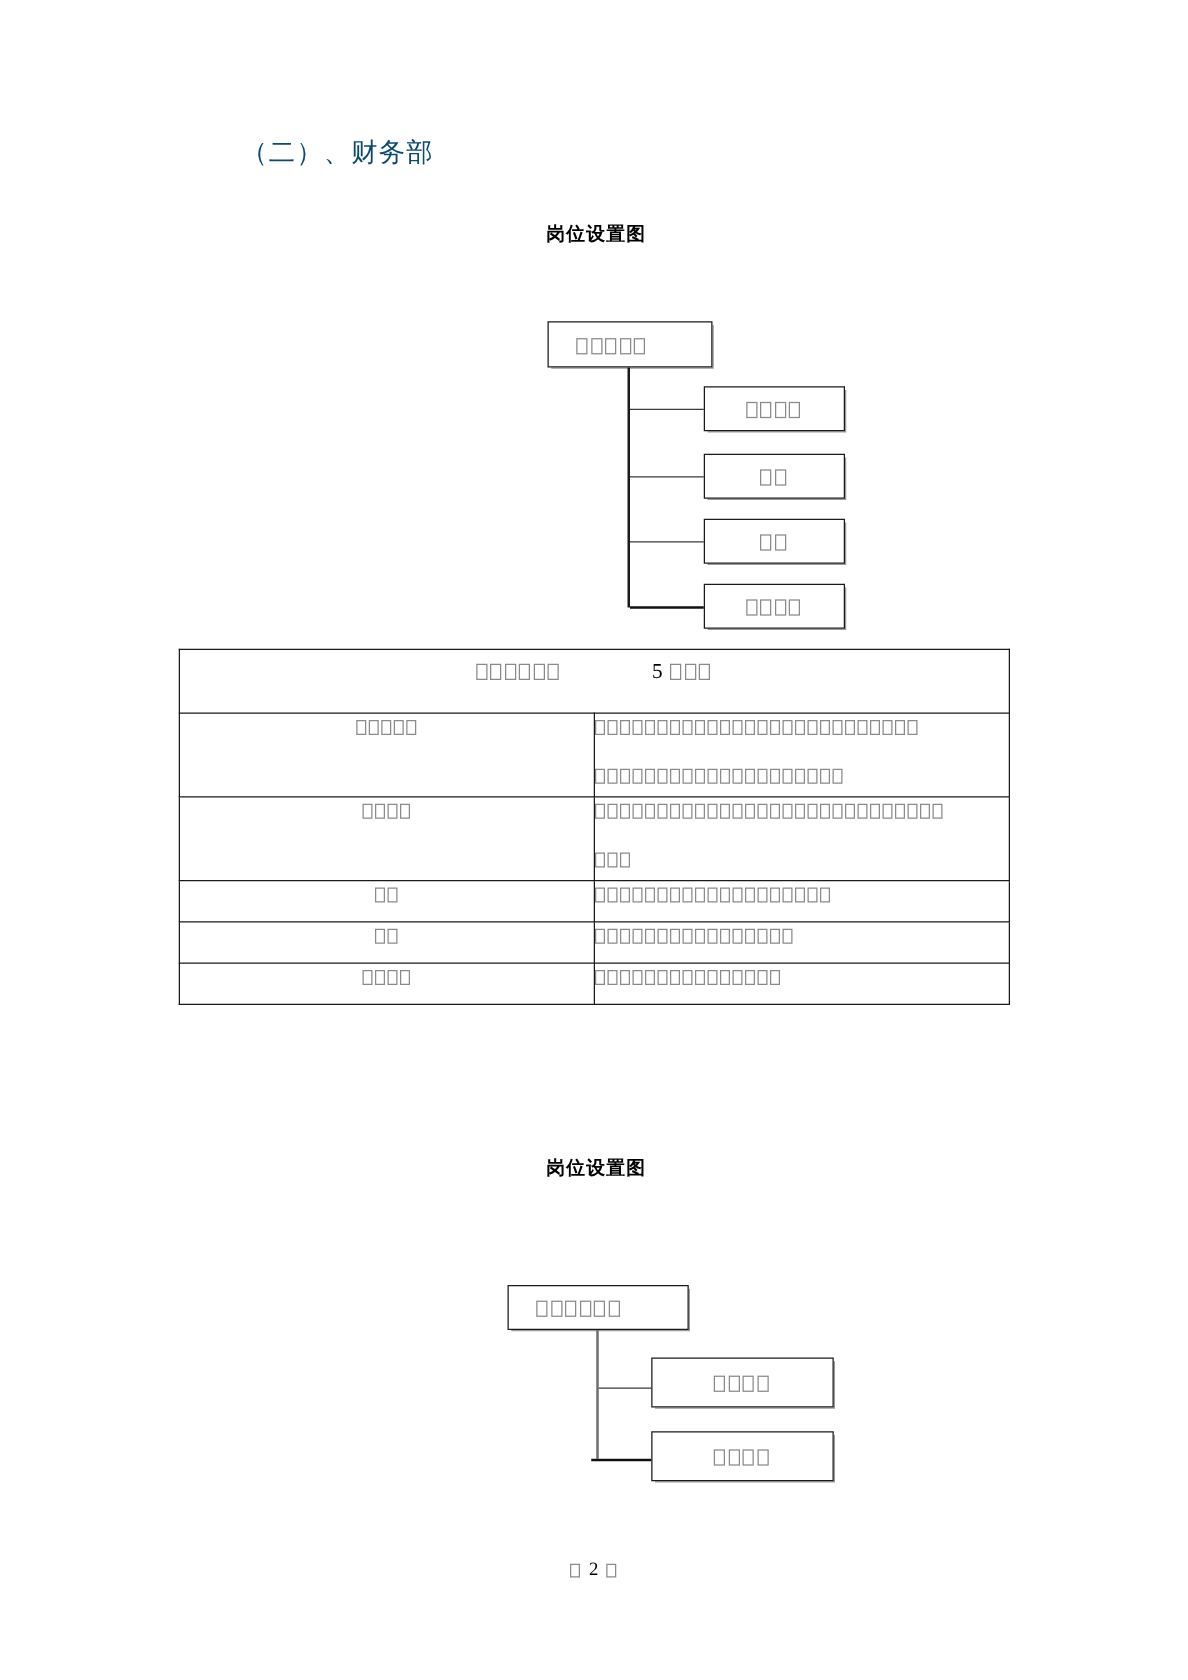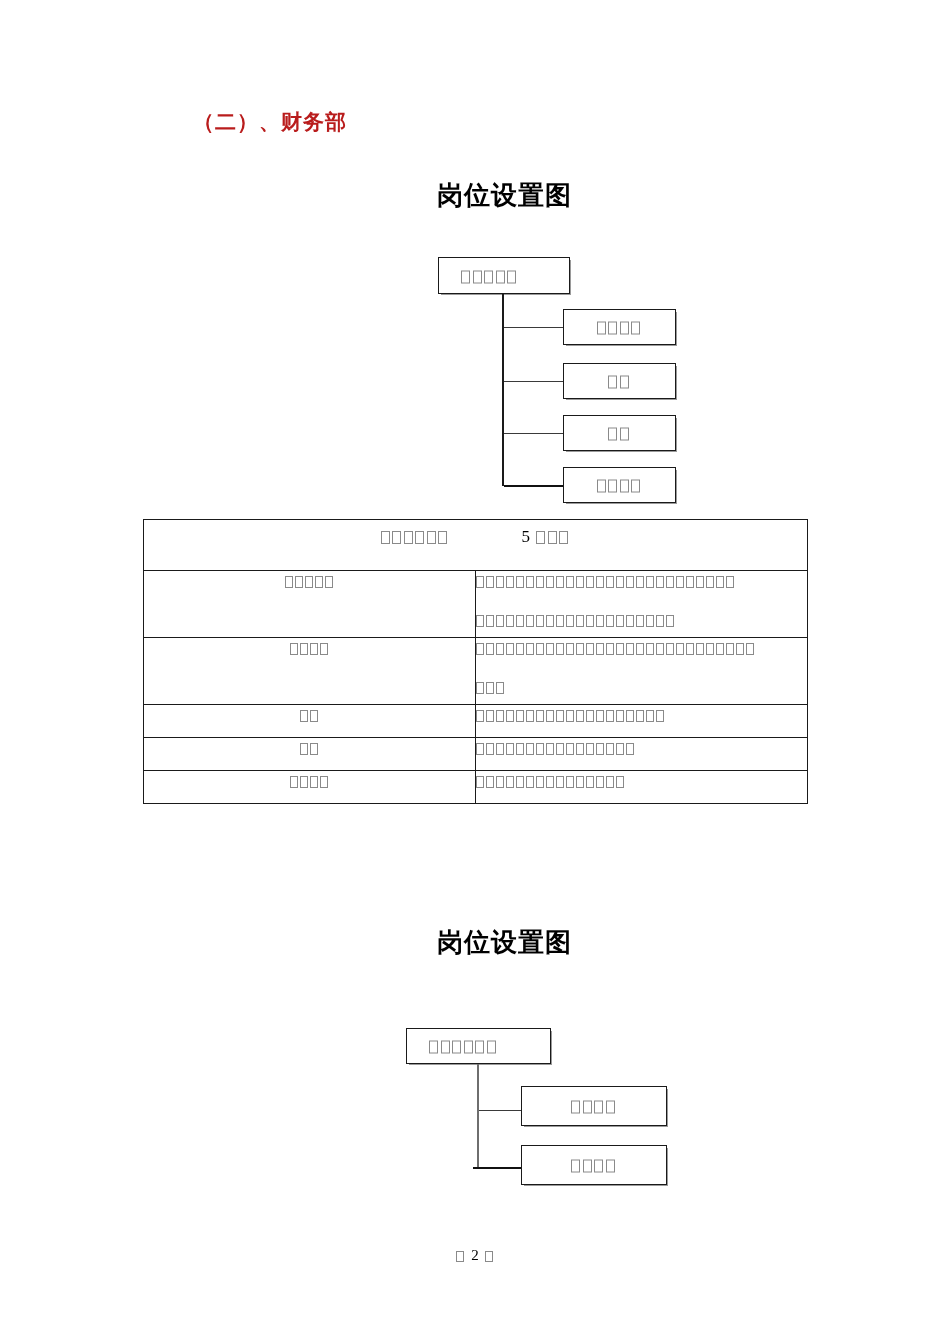--- a/index.html
+++ b/index.html
@@ -21,31 +21,31 @@
     left: 0; top: 0;
     width: 950px;
     height: 1344px;
     background: #ffffff;
   }
 
   
   .section-heading {
     position: absolute;
     font-size: 21px;
-    font-weight: bold;
+    font-weight: normal;
     letter-spacing: 1px;
     white-space: nowrap;
-    color: #b91c1c;
+    color: #0c4a6e;
   }
   #sec-finance { left: 193px; top: 108px; }
   #sec-audit   { left: 193px; top: 859px; }
 
   .chart-title {
     position: absolute;
-    font-size: 26px;
+    font-size: 15px;
     font-weight: bold;
     letter-spacing: 1px;
     white-space: nowrap;
   }
   #title-1 { left: 437px; top: 178px; }
   #title-2 { left: 437px; top: 925px; }
 
   
   .tofu {
     font-family: "DejaVu Sans", sans-serif;

